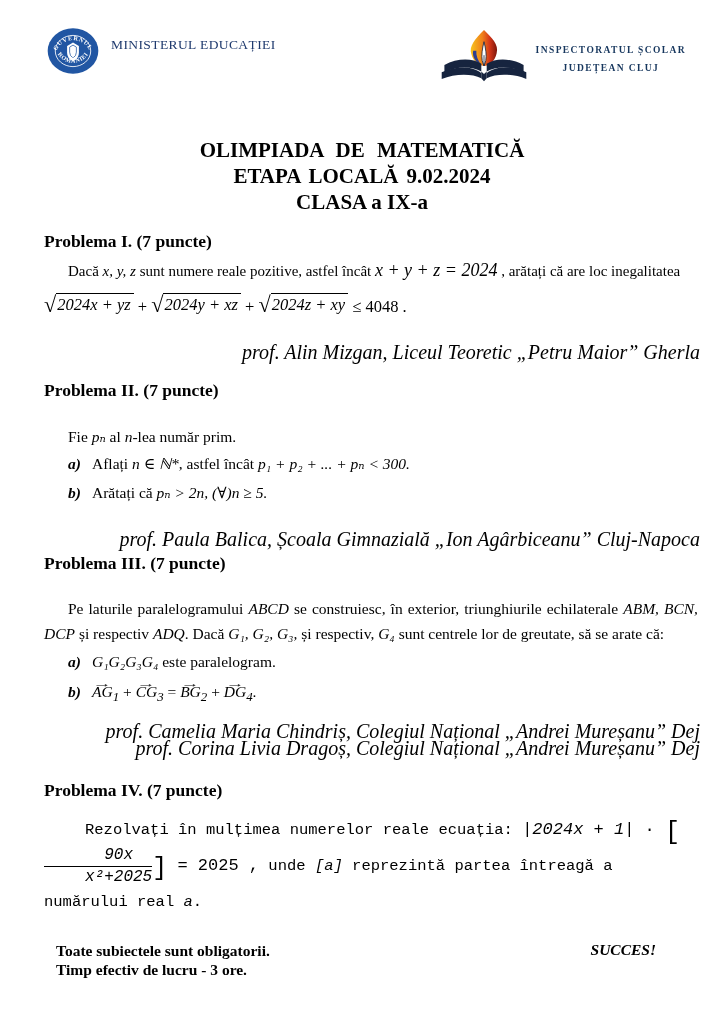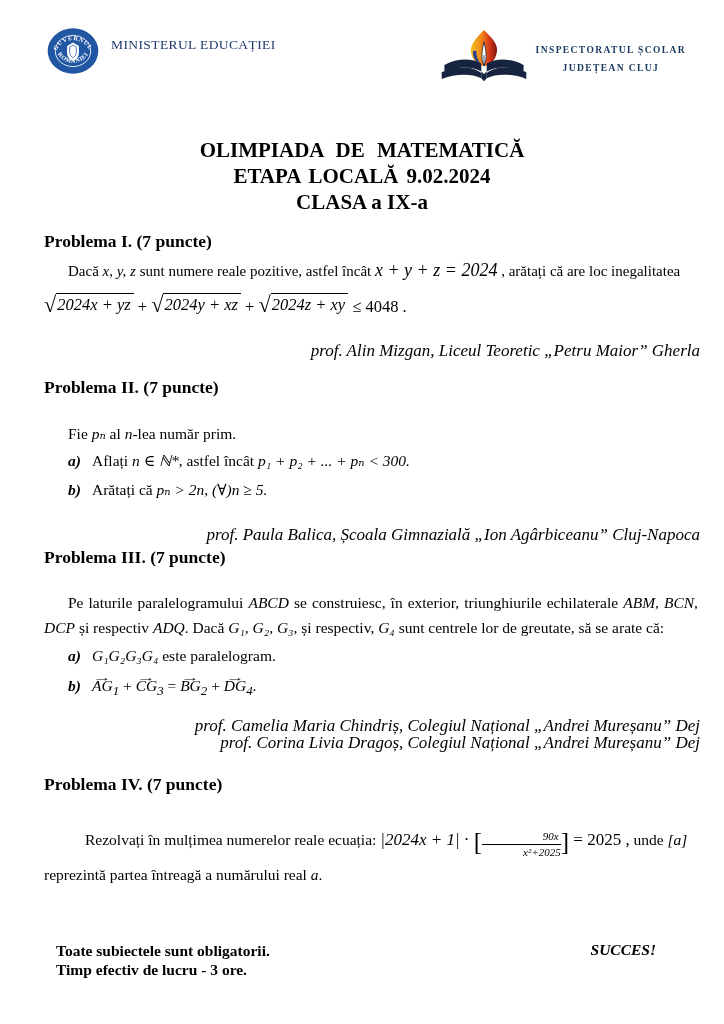--- a/index.html
+++ b/index.html
@@ -25,41 +25,41 @@
   .prob-heading{font-weight:bold;font-size:17.5px;margin:0 0 0 44px;}
   .p1-head{margin-top:16px;}
   .para{margin-left:44px;margin-right:26px;}
   .mi{font-style:italic;}
   .m-big{font-size:18px;font-style:italic;}
   .p1-intro{margin-top:8px;white-space:nowrap;text-indent:24px;font-size:15px;}
   .formula-line{margin:12px 0 0 44px;font-size:16.5px;}
   .sqrt{display:inline-flex;align-items:flex-end;}
   .sqrt-sym{font-size:1.35em;line-height:.95;font-style:normal;}
   .sqrt-bar{border-top:1.4px solid #000;padding:1px 3px 0 1px;font-style:italic;}
-  .author-line{font-style:italic;font-size:17px;text-align:right;margin-right:24px;}
+  .author-line{font-style:italic;font-size:20px;text-align:right;margin-right:24px;}
   .a1{margin-top:24px;}
   .p2-head{margin-top:16px;}
   .p2-intro{margin-top:27px;margin-left:68px;}
   .list-item{margin-left:68px;margin-top:6px;line-height:23px;}
   .item-label{font-weight:bold;font-style:italic;display:inline-block;width:24px;}
   .a2{margin-top:24px;}
   .p3-head{margin-top:2px;}
   .p3-intro{margin-top:22px;text-indent:24px;text-align:justify;line-height:25px;}
   .p3-items{margin-top:4px;}
   .vec{position:relative;display:inline-block;font-style:italic;}
   .vec::before{content:"→";position:absolute;left:50%;top:-0.80em;
                transform:translateX(-50%) scaleX(1.7);font-size:.72em;font-style:normal;}
   .vec-line{line-height:26px;}
   .a3{margin-top:13px;line-height:17.5px;}
   .p4-head{margin-top:22px;}
-  .p4-intro{margin-top:29px;text-indent:41px;line-height:31px;}
+  .p4-intro{margin-top:13px;text-indent:41px;line-height:31px;font-family:Liberation Mono, monospace;}
   .m4{font-size:17px;font-style:italic;}
   .m4n{font-size:17px;font-style:normal;}
-  .frac{display:inline-block;vertical-align:-11px;text-align:right;
-        font-size:11px;font-style:italic;line-height:1.2;}
+  .frac{display:inline-block;vertical-align:-11px;text-align:center;
+        font-size:16px;font-style:italic;line-height:1.2;}
   .frac .num{display:block;border-bottom:1px solid #000;padding:0 2px 1px 2px;}
   .frac .den{display:block;padding-top:1px;}
   .bigbr{font-size:25px;font-style:normal;vertical-align:-5px;line-height:0;}
   .a4{margin-top:32px;}
   
   .footer{position:absolute;left:56px;right:68px;top:941px;display:flex;
           justify-content:space-between;align-items:flex-start;}
   .footer-left{font-weight:bold;font-size:15.5px;line-height:19px;}
   .footer-right{font-weight:bold;font-style:italic;font-size:15.5px;}
 </style>

